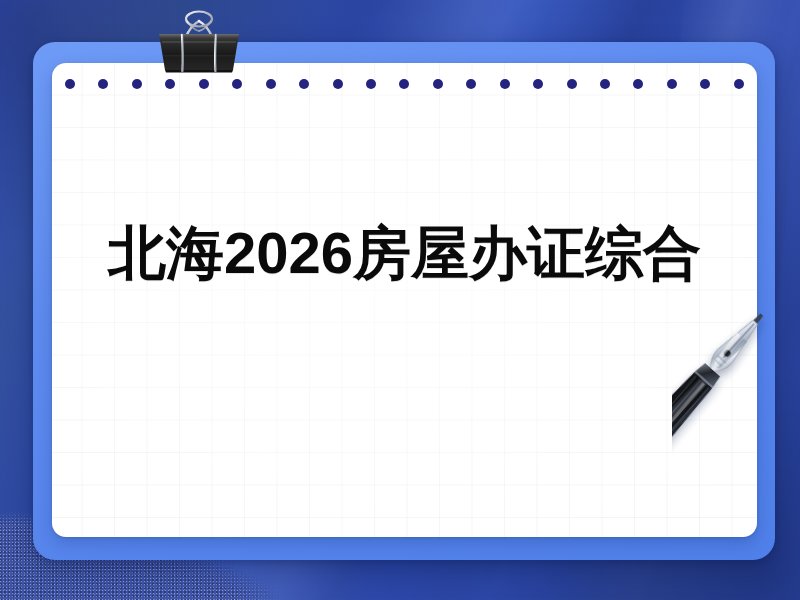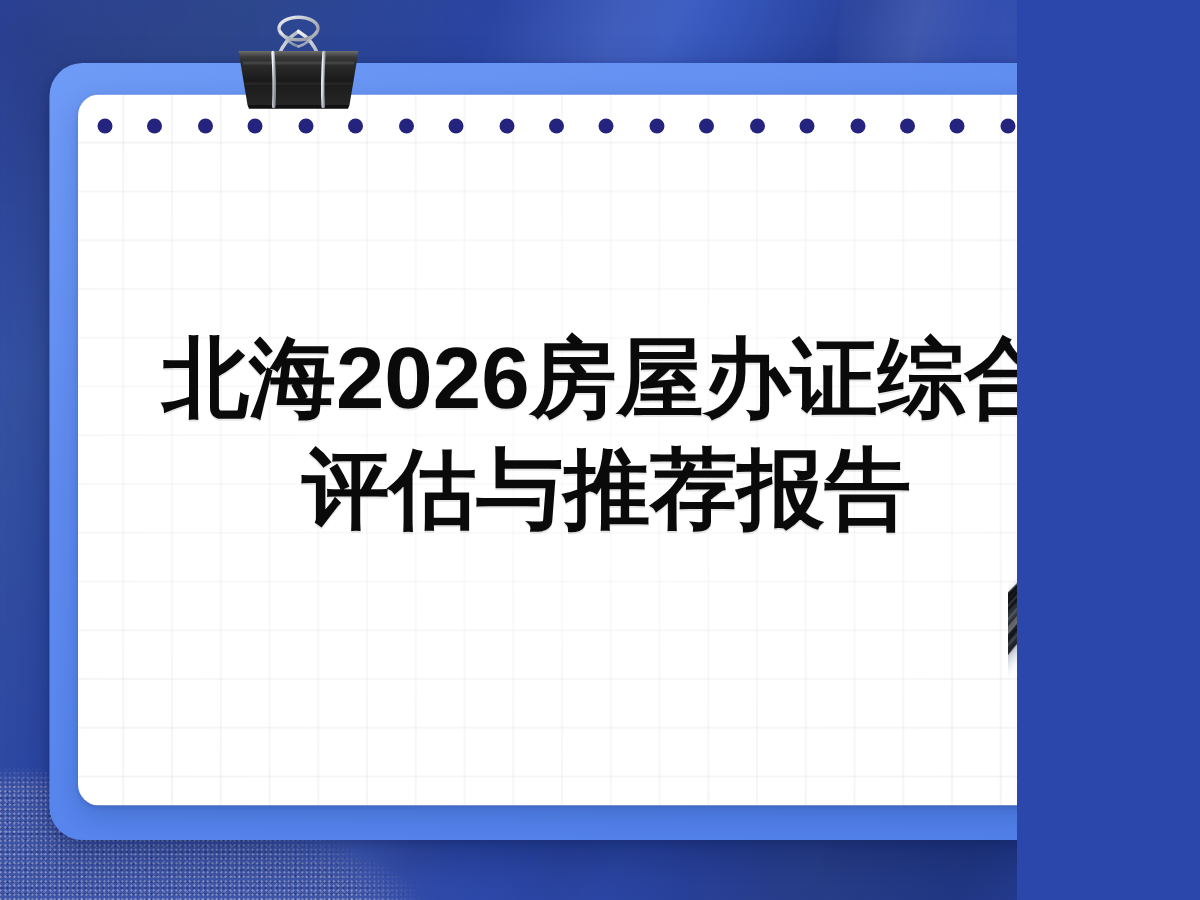--- a/index.html
+++ b/index.html
@@ -11,21 +11,21 @@
     overflow: hidden;
   }
   body {
     font-family: "Liberation Sans", "DejaVu Sans", sans-serif;
     background: #2b47ab;
   }
 
   
   .slide {
     position: relative;
-    width: 678px;
+    width: 800px;
     height: 600px;
     overflow: hidden;
     background: #c4b5fd;
   }
 
   
   .bg-base {
     position: absolute;
     inset: 0;
     background:
@@ -263,21 +263,20 @@
       <span class="dot"></span>
       <span class="dot"></span>
       <span class="dot"></span>
       <span class="dot"></span>
     </div>
 
   </div>
 
   <div class="title-block">
     <div class="title-line">北海2026房屋办证综合</div>
-    <div class="title-line">评估与推荐报告</div>
   </div>
 
   <svg class="binder-clip" viewBox="0 0 96 68">
     <defs>
       <linearGradient id="clipBody" x1="0" y1="0" x2="0" y2="1">
         <stop offset="0%" stop-color="#4a4a4a"></stop>
         <stop offset="18%" stop-color="#303030"></stop>
         <stop offset="55%" stop-color="#1a1a1a"></stop>
         <stop offset="100%" stop-color="#262626"></stop>
       </linearGradient>

